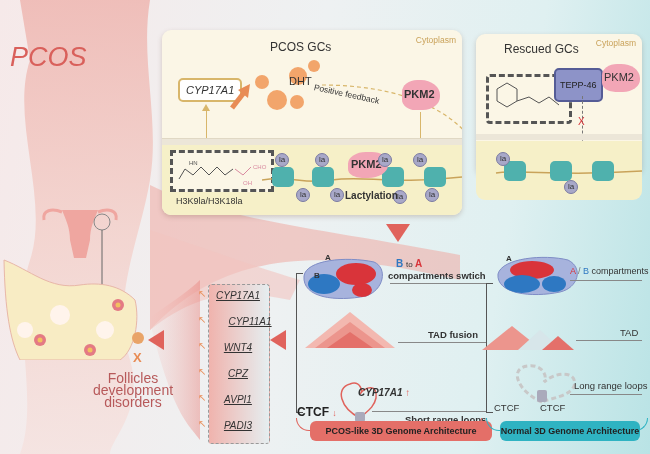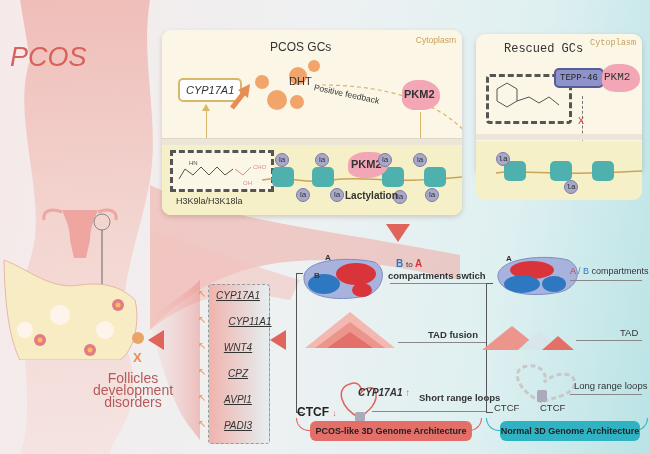--- a/index.html
+++ b/index.html
@@ -111,32 +111,32 @@
   <div class="la" style="left:153px;top:123px;">la</div>
   <div class="la" style="left:216px;top:123px;">la</div>
   <div class="la" style="left:251px;top:123px;">la</div>
   <div class="la" style="left:134px;top:158px;">la</div>
   <div class="la" style="left:168px;top:158px;">la</div>
   <div class="la" style="left:231px;top:160px;">la</div>
   <div class="la" style="left:263px;top:158px;">la</div>
   <div class="abs" style="left:183px;top:160px;font-size:10px;font-weight:bold;color:#333;">Lactylation</div>
 </div>
 
-<div class="panel" style="left:476px;top:34px;width:166px;height:141px;font-family:Liberation Mono, monospace;">
+<div class="panel" style="left:476px;top:34px;width:166px;height:141px;">
   <div class="panel-title" style="left:28px;top:8px;">Rescued GCs</div>
   <div class="loc" style="right:6px;top:4px;">Cytoplasm</div>
   <div class="loc" style="right:8px;bottom:6px;">Nucleus</div>
 
   <div class="abs" style="left:10px;top:40px;width:80px;height:44px;border:3px dashed #555;border-radius:4px;background:#fbf6e6;">
     <svg width="80" height="44">
       <polyline points="8,12 18,6 28,12 28,24 18,30 8,24 8,12" stroke="#555" fill="none" stroke-width="1"></polyline>
       <polyline points="28,24 40,20 50,26 60,20 70,28" stroke="#555" fill="none" stroke-width="1"></polyline>
     </svg>
   </div>
-  <div class="abs" style="left:78px;top:34px;background:#8d93c8;border:2px solid #555c96;border-radius:5px;font-size:9px;color:#222;padding:3px 4px;">TEPP-46</div>
+  <div class="abs" style="left:78px;top:34px;background:#8d93c8;border:2px solid #555c96;border-radius:5px;font-size:9px;color:#222;padding:10px 4px;">TEPP-46</div>
   <div class="abs" style="left:126px;top:30px;width:38px;height:28px;background:#f2a6b6;border-radius:40% 50% 45% 35%;"></div>
   <div class="pkm2" style="left:128px;top:37px;font-weight:normal;">PKM2</div>
   <div class="abs" style="left:106px;top:62px;width:0;height:72px;border-left:1px dashed #777;"></div>
   <div class="abs" style="left:102px;top:82px;font-size:10px;color:#d9343a;">X</div>
 
   <div class="abs" style="left:0;top:100px;width:166px;height:6px;background:#ece6d8;"></div>
   <div class="abs" style="left:0;top:107px;width:166px;height:59px;background:#f6f0c8;border-radius:0 0 9px 9px;"></div>
   <svg class="abs" width="166" height="40" style="left:0;top:115px;">
     <path d="M20,24 C50,20 80,28 166,22" stroke="#c9a35a" stroke-width="1.5" fill="none"></path>
     <g fill="#4fb1ad">
@@ -228,25 +228,25 @@
   <path d="M0,46 C20,44 40,48 60,44" stroke="#e0635c" stroke-width="1.5" fill="none"></path>
 </svg>
 <div class="abs" style="left:358px;top:387px;font-size:10px;font-style:italic;font-weight:bold;color:#333;">
   <span>CYP17A1</span>
   <span style="color:#e0635c;font-style:normal;">↑</span>
 </div>
 <div class="abs" style="left:297px;top:405px;font-size:12px;font-weight:bold;color:#222;">
   <span>CTCF</span>
   <span style="color:#e0635c;font-size:9px;">↓</span>
 </div>
-<div class="label-bold" style="left:405px;top:392px;margin-left:14px;">Short range loops</div>
+<div class="label-bold" style="left:405px;top:414px;">Short range loops</div>
 <div class="hline" style="left:372px;top:411px;width:114px;"></div>
 
 <div class="abs" style="left:296px;top:418px;width:184px;height:12px;border:1.5px solid #e0635c;border-top:none;border-radius:0 0 14px 14px;"></div>
-<div class="pill" style="left:310px;top:421px;width:162px;background:#e46f68;">PCOS-like 3D Genome Architecture</div>
+<div class="pill" style="left:310px;top:421px;width:182px;background:#e46f68;">PCOS-like 3D Genome Architecture</div>
 
 <div class="abs" style="left:486px;top:283px;width:6px;height:128px;border:1px solid #555;border-right:none;"></div>
 
 <svg class="abs" width="90" height="44" style="left:492px;top:252px;">
   <path d="M6,22 C10,6 52,2 76,8 C92,16 86,36 68,40 C40,46 4,42 6,22 Z" fill="#a7b3dd" stroke="#7f8dc6"></path>
   <ellipse cx="40" cy="18" rx="22" ry="9" fill="#d9343a"></ellipse>
   <ellipse cx="30" cy="32" rx="18" ry="9" fill="#2e78c2"></ellipse>
   <ellipse cx="62" cy="32" rx="12" ry="8" fill="#2e78c2"></ellipse>
 </svg>
 <div class="label-bold" style="left:506px;top:254px;font-size:8px;">A</div>

